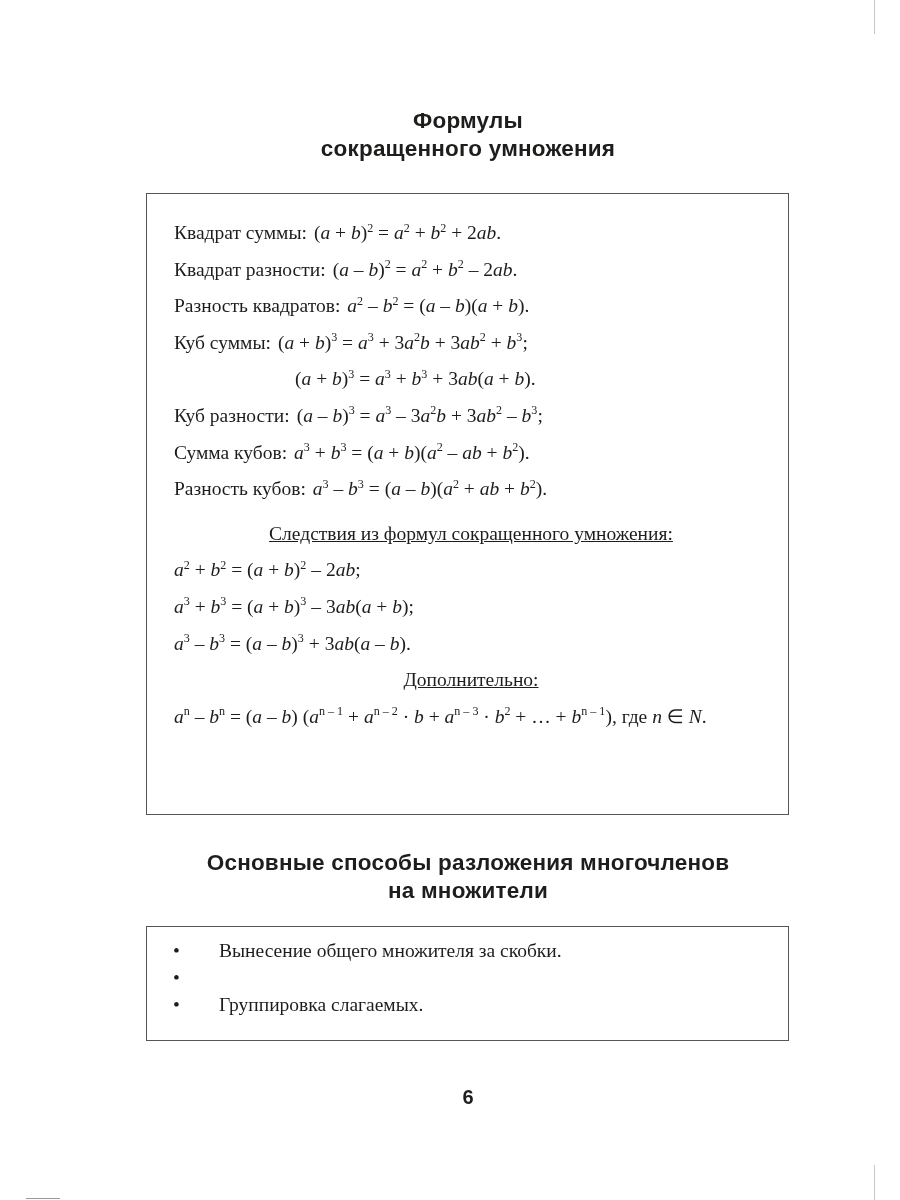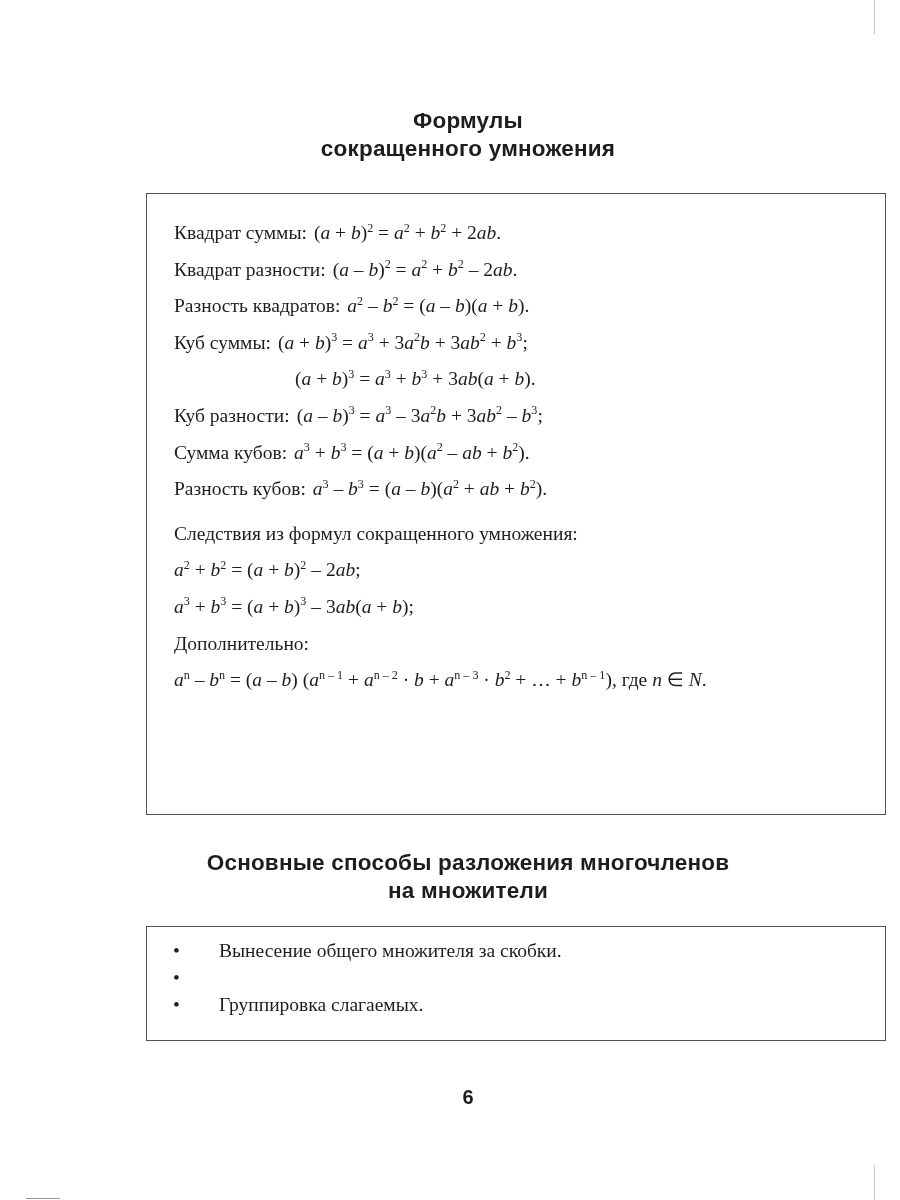--- a/index.html
+++ b/index.html
@@ -12,32 +12,32 @@
   .heading {
     position: absolute; left: 0; width: 900px; text-align: center;
     font-family: "Liberation Sans", sans-serif; font-weight: bold;
     font-size: 22.5px; line-height: 28px; color: #1d1d1b; letter-spacing: 0.2px;
   }
   .heading .line { display: block; }
   #h1 { top: 107px; left: 18px; }
   #h2 { top: 849px; left: 18px; }
 
   .box {
-    position: absolute; left: 146px; width: 740px; border: 1.5px solid #555;
+    position: absolute; left: 146px; width: 643px; border: 1.5px solid #555;
     box-sizing: border-box; background: #fff;
   }
   #box1 { top: 193px; height: 622px; }
   #box2 { top: 926px; height: 115px; }
 
   .rows { position: absolute; left: 27px; top: 21px; right: 10px;
     font-family: "Liberation Serif", serif; font-size: 19.5px; color: #1d1d1b; }
   .row { height: 36.6px; line-height: 36.6px; white-space: nowrap; }
   .row.indent1 { padding-left: 121px; }
   .row.indent2 { padding-left: 143px; }
-  .row.center { text-align: left; padding-right: 10px; }
+  .row.center { text-align: center; padding-right: 10px; text-decoration: underline; }
   .row.gap { margin-top: 8px; }
   .row .label { }
   .row .formula { margin-left: 7px; }
   .row.no-label .formula { margin-left: 0; }
   i.v { font-style: italic; }
   sup { font-size: 62%; vertical-align: 0; position: relative; top: -0.62em; line-height: 0; }
 
   .bullets { position: absolute; left: 26px; top: 10px; right: 10px;
     font-family: "Liberation Serif", serif; font-size: 19.5px; color: #1d1d1b; margin: 0; padding: 0; list-style: none; }
   .bullets li { height: 27px; line-height: 27px; white-space: nowrap; position: relative; padding-left: 46px; }
@@ -65,20 +65,21 @@
       <div class="row "><span class="label">Квадрат разности:</span><span class="formula"><span>(</span><i class="v">a</i><span> – </span><i class="v">b</i><span>)</span><sup>2</sup><span> = </span><i class="v">a</i><sup>2</sup><span> + </span><i class="v">b</i><sup>2</sup><span> – 2</span><i class="v">ab</i><span>.</span></span></div>
       <div class="row "><span class="label">Разность квадратов:</span><span class="formula"><i class="v">a</i><sup>2</sup><span> – </span><i class="v">b</i><sup>2</sup><span> = (</span><i class="v">a</i><span> – </span><i class="v">b</i><span>)(</span><i class="v">a</i><span> + </span><i class="v">b</i><span>).</span></span></div>
       <div class="row "><span class="label">Куб суммы:</span><span class="formula"><span>(</span><i class="v">a</i><span> + </span><i class="v">b</i><span>)</span><sup>3</sup><span> = </span><i class="v">a</i><sup>3</sup><span> + 3</span><i class="v">a</i><sup>2</sup><i class="v">b</i><span> + 3</span><i class="v">ab</i><sup>2</sup><span> + </span><i class="v">b</i><sup>3</sup><span>;</span></span></div>
       <div class="row indent1 no-label"><span class="formula"><span>(</span><i class="v">a</i><span> + </span><i class="v">b</i><span>)</span><sup>3</sup><span> = </span><i class="v">a</i><sup>3</sup><span> + </span><i class="v">b</i><sup>3</sup><span> + 3</span><i class="v">ab</i><span>(</span><i class="v">a</i><span> + </span><i class="v">b</i><span>).</span></span></div>
       <div class="row "><span class="label">Куб разности:</span><span class="formula"><span>(</span><i class="v">a</i><span> – </span><i class="v">b</i><span>)</span><sup>3</sup><span> = </span><i class="v">a</i><sup>3</sup><span> – 3</span><i class="v">a</i><sup>2</sup><i class="v">b</i><span> + 3</span><i class="v">ab</i><sup>2</sup><span> – </span><i class="v">b</i><sup>3</sup><span>;</span></span></div>
       <div class="row "><span class="label">Сумма кубов:</span><span class="formula"><i class="v">a</i><sup>3</sup><span> + </span><i class="v">b</i><sup>3</sup><span> = (</span><i class="v">a</i><span> + </span><i class="v">b</i><span>)(</span><i class="v">a</i><sup>2</sup><span> – </span><i class="v">ab</i><span> + </span><i class="v">b</i><sup>2</sup><span>).</span></span></div>
       <div class="row "><span class="label">Разность кубов:</span><span class="formula"><i class="v">a</i><sup>3</sup><span> – </span><i class="v">b</i><sup>3</sup><span> = (</span><i class="v">a</i><span> – </span><i class="v">b</i><span>)(</span><i class="v">a</i><sup>2</sup><span> + </span><i class="v">ab</i><span> + </span><i class="v">b</i><sup>2</sup><span>).</span></span></div>
       <div class="row center gap"><span class="label">Следствия из формул сокращенного умножения:</span></div>
       <div class="row no-label"><span class="formula"><i class="v">a</i><sup>2</sup><span> + </span><i class="v">b</i><sup>2</sup><span> = (</span><i class="v">a</i><span> + </span><i class="v">b</i><span>)</span><sup>2</sup><span> – 2</span><i class="v">ab</i><span>;</span></span></div>
       <div class="row no-label"><span class="formula"><i class="v">a</i><sup>3</sup><span> + </span><i class="v">b</i><sup>3</sup><span> = (</span><i class="v">a</i><span> + </span><i class="v">b</i><span>)</span><sup>3</sup><span> – 3</span><i class="v">ab</i><span>(</span><i class="v">a</i><span> + </span><i class="v">b</i><span>);</span></span></div>
+      <div class="row no-label"><span class="formula"><i class="v">a</i><sup>3</sup><span> – </span><i class="v">b</i><sup>3</sup><span> = (</span><i class="v">a</i><span> – </span><i class="v">b</i><span>)</span><sup>3</sup><span> + 3</span><i class="v">ab</i><span>(</span><i class="v">a</i><span> – </span><i class="v">b</i><span>).</span></span></div>
       <div class="row center"><span class="label">Дополнительно:</span></div>
       <div class="row no-label"><span class="formula"><i class="v">a</i><sup>n</sup><span> – </span><i class="v">b</i><sup>n</sup><span> = (</span><i class="v">a</i><span> – </span><i class="v">b</i><span>) (</span><i class="v">a</i><sup>n – 1</sup><span> + </span><i class="v">a</i><sup>n – 2</sup><span> · </span><i class="v">b</i><span> + </span><i class="v">a</i><sup>n – 3</sup><span> · </span><i class="v">b</i><sup>2</sup><span> + … + </span><i class="v">b</i><sup>n – 1</sup><span>),  где  </span><i class="v">n</i><span> ∈ </span><i class="v">N</i><span>.</span></span></div>
     </div>
 </div>
 
 <h2 class="heading" id="h2" style="margin:0">
   <span class="line">Основные способы разложения многочленов</span>
   <span class="line">на множители</span>
 </h2>
 

